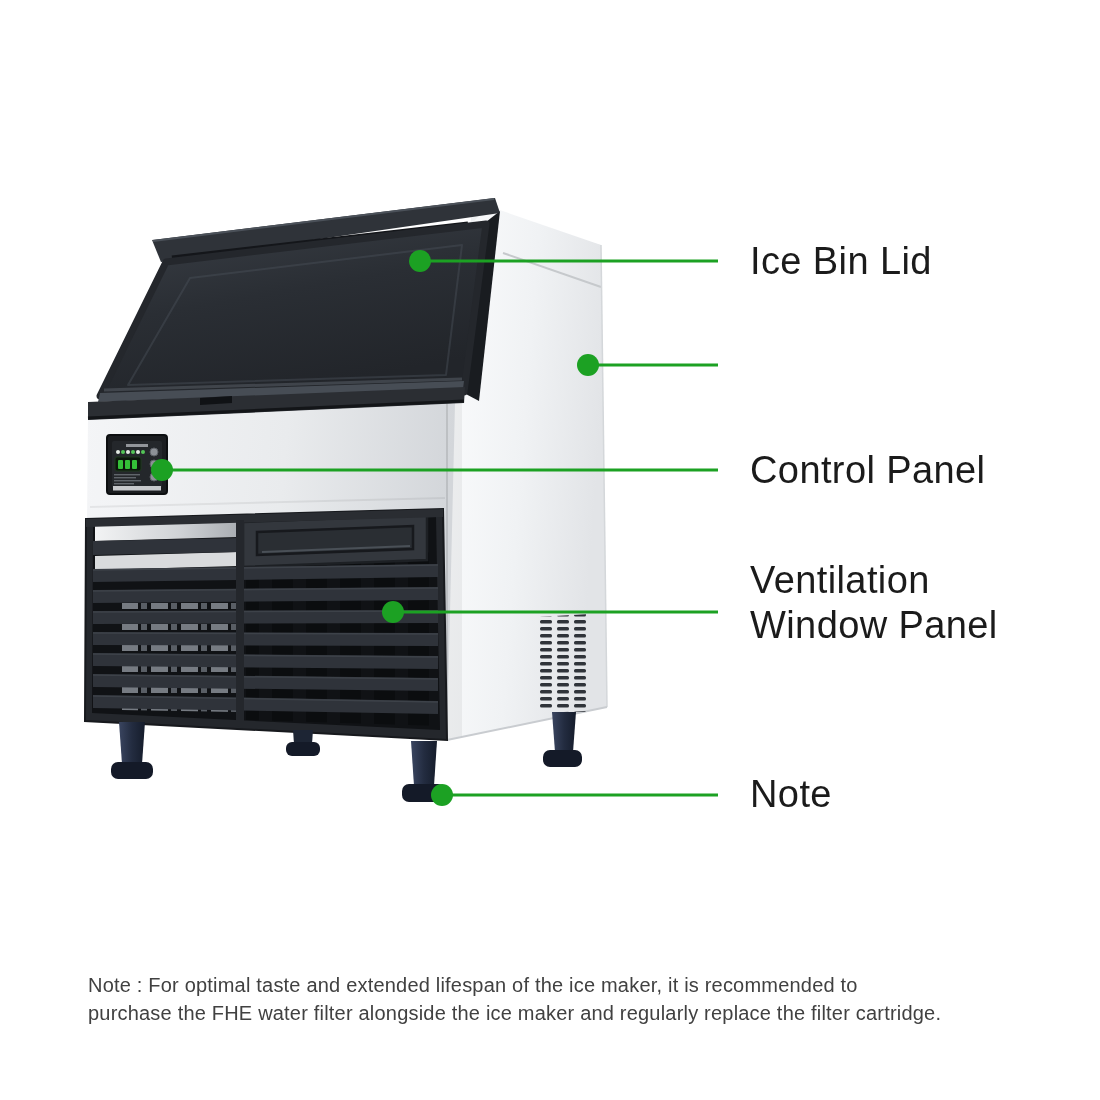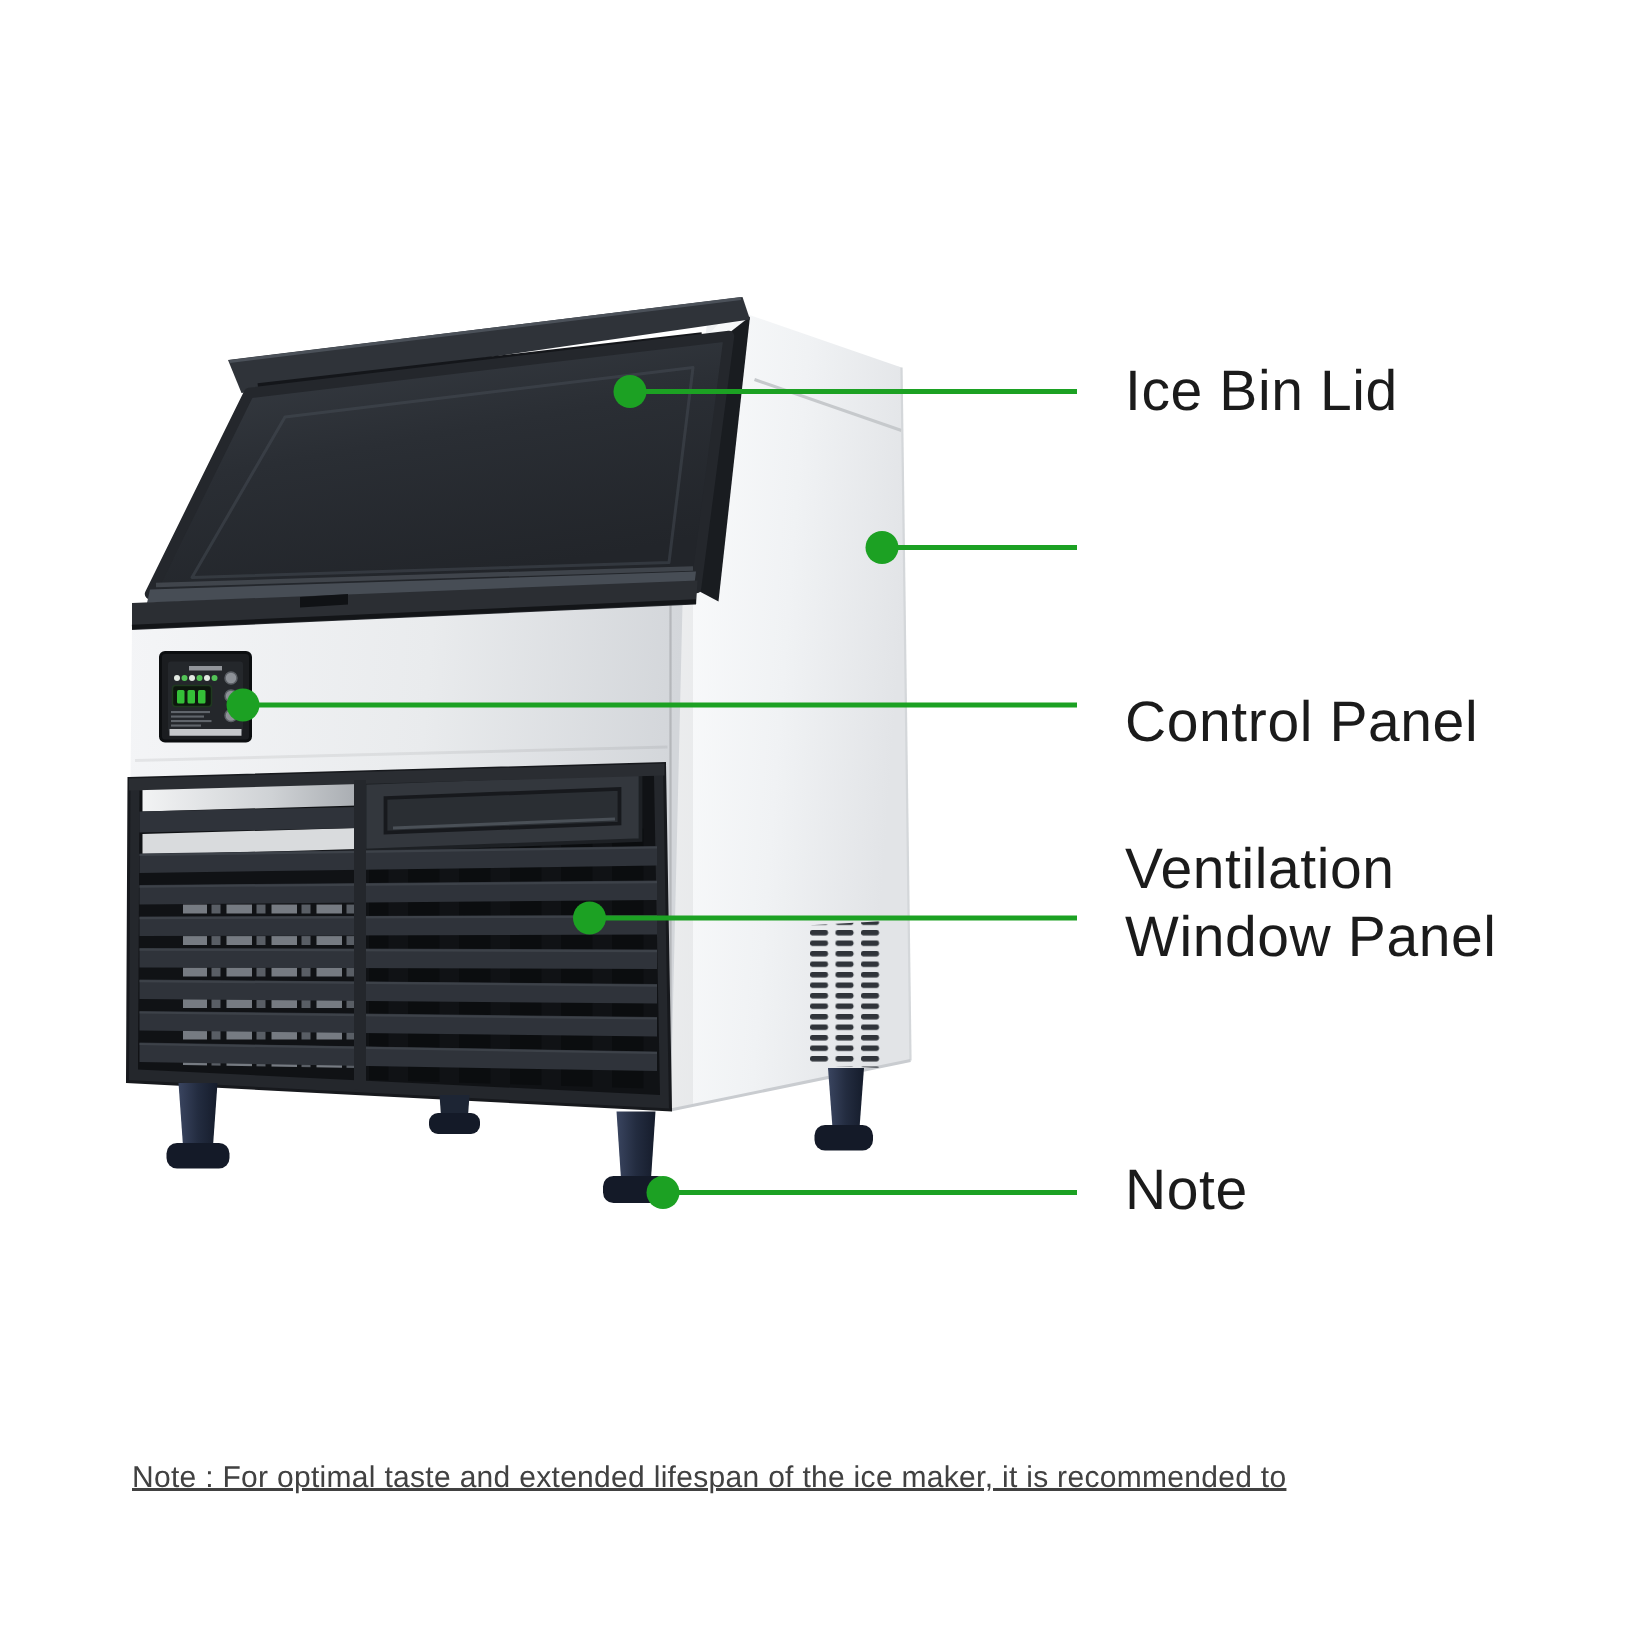--- a/index.html
+++ b/index.html
@@ -4,21 +4,21 @@
 <style>
   html,body{margin:0;padding:0;background:#ffffff;}
   .stage{position:relative;width:1100px;height:1100px;background:#ffffff;overflow:hidden;
          font-family:"Liberation Sans", sans-serif;}
   .stage svg{position:absolute;left:0;top:0;}
   .callout-label{position:absolute;left:750px;font-size:38px;line-height:45px;
     letter-spacing:.4px;color:var(--label-color,#1b1b1b);font-weight:400;}
   .callout-label.wrap{width:300px;}
   .note{position:absolute;left:88px;top:972px;font-size:20px;line-height:27.5px;
     color:var(--note-color,#414141);letter-spacing:.2px;}
-  .note div{white-space:nowrap;text-decoration:underline;}
+  .note div{white-space:nowrap;}
   .acc-line{stroke:var(--accent,#1CA123);stroke-width:3.2;fill:none;}
   .acc-dot{fill:var(--accent,#1CA123);}
 </style>
 </head>
 <body>
 
 <div class="stage">
 
 <svg width="1100" height="1100" viewBox="0 0 1100 1100">
   <defs>
@@ -200,21 +200,22 @@
     <line class="acc-line" x1="162" y1="470" x2="718" y2="470"></line>
     <circle class="acc-dot" cx="162" cy="470" r="11"></circle>
     <line class="acc-line" x1="393" y1="612" x2="718" y2="612"></line>
     <circle class="acc-dot" cx="393" cy="612" r="11"></circle>
     <line class="acc-line" x1="442" y1="795" x2="718" y2="795"></line>
     <circle class="acc-dot" cx="442" cy="795" r="11"></circle>
   </g>
 </svg>
 
   <div class="callout-label" style="top:239px">Ice Bin Lid</div>
-  <div class="callout-label" style="top:460px">Control Panel</div>
+  <div class="callout-label" style="top:448px">Control Panel</div>
   <div class="callout-label wrap" style="top:558px">Ventilation Window Panel</div>
   <div class="callout-label" style="top:772px">Note</div>
 
   <div class="note">
     <div>Note : For optimal taste and extended lifespan of the ice maker, it is recommended to</div>
+    <div>purchase the FHE water filter alongside the ice maker and regularly replace the filter cartridge.</div>
   </div>
 
 </div>
 
 </body></html>

